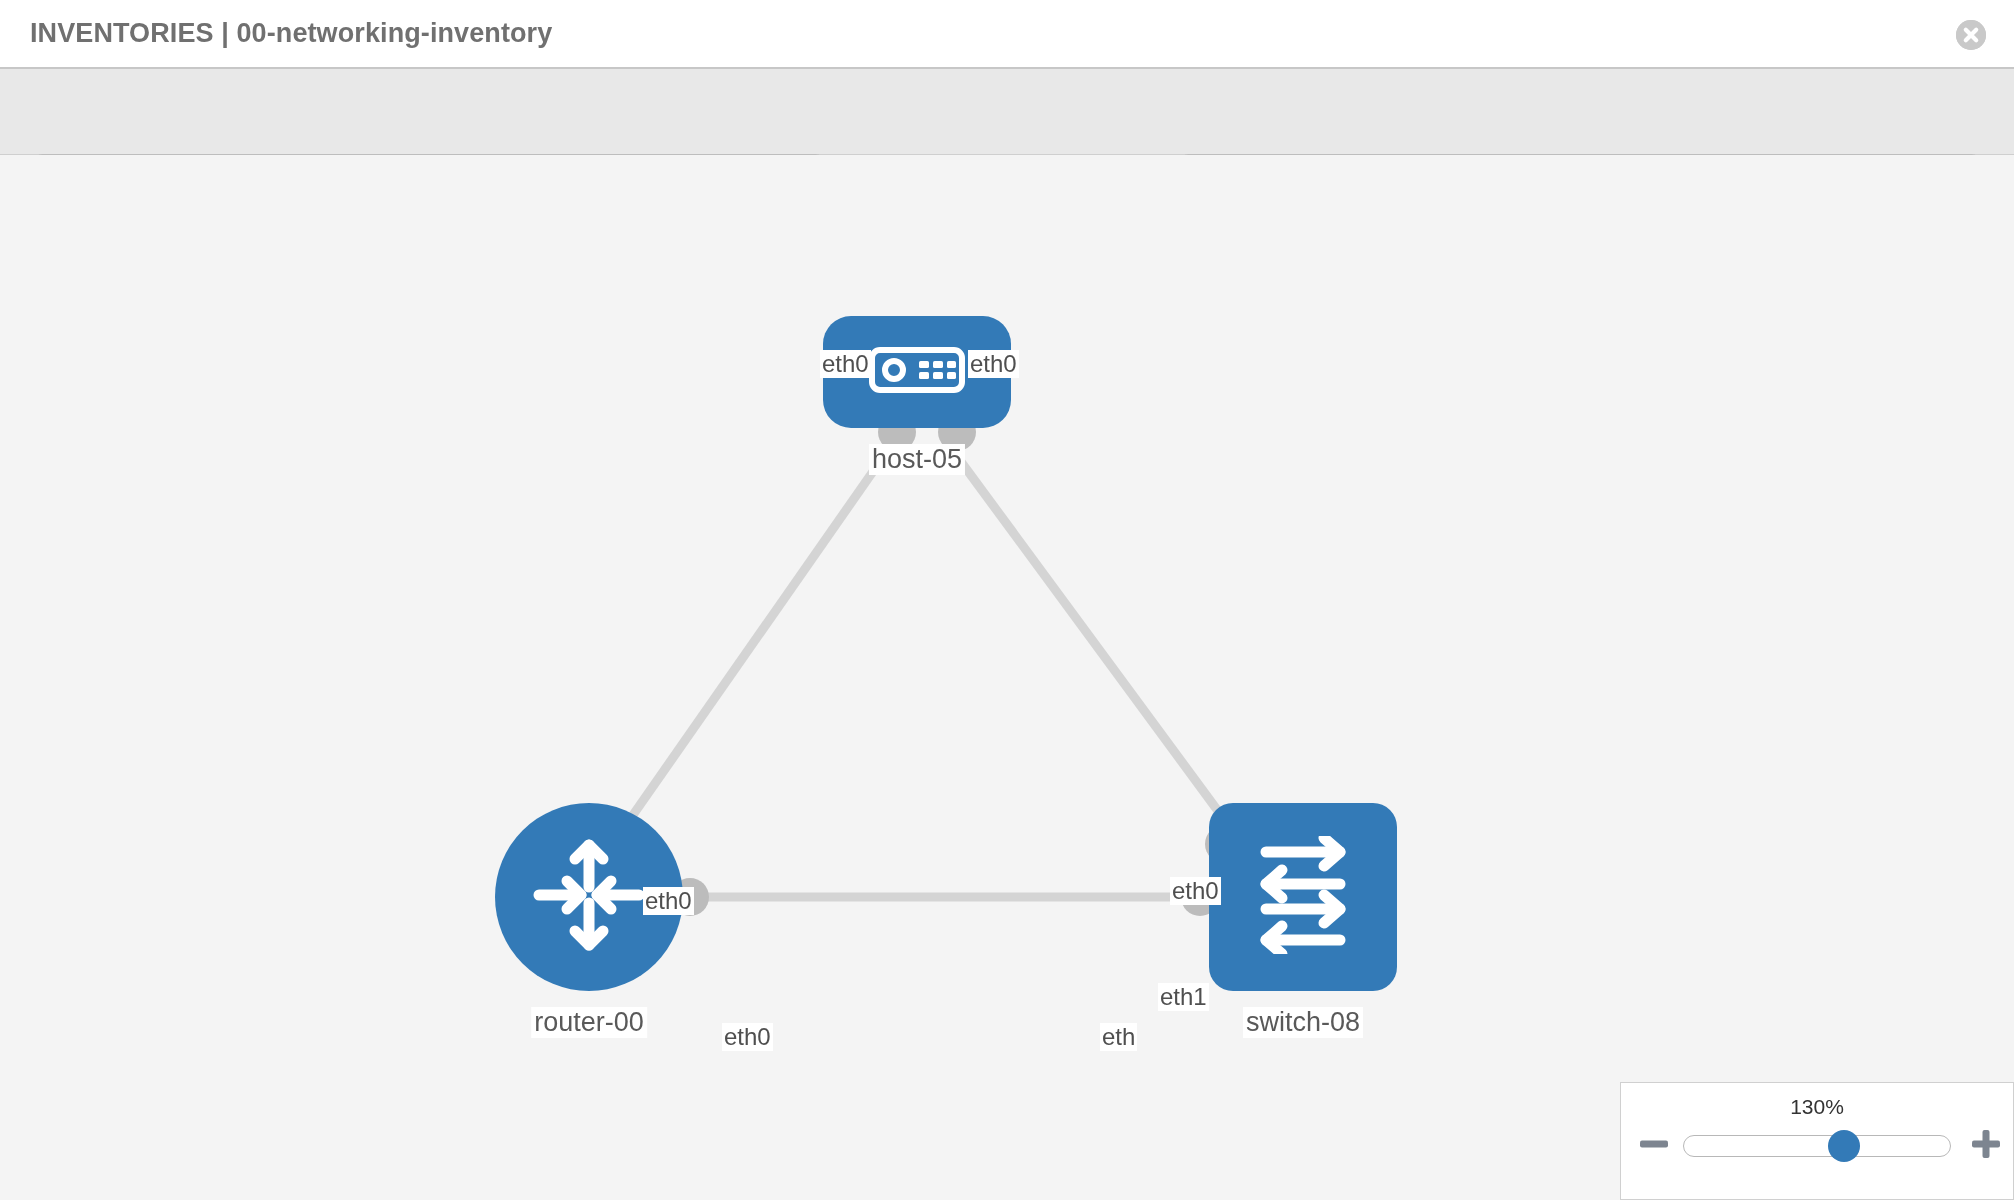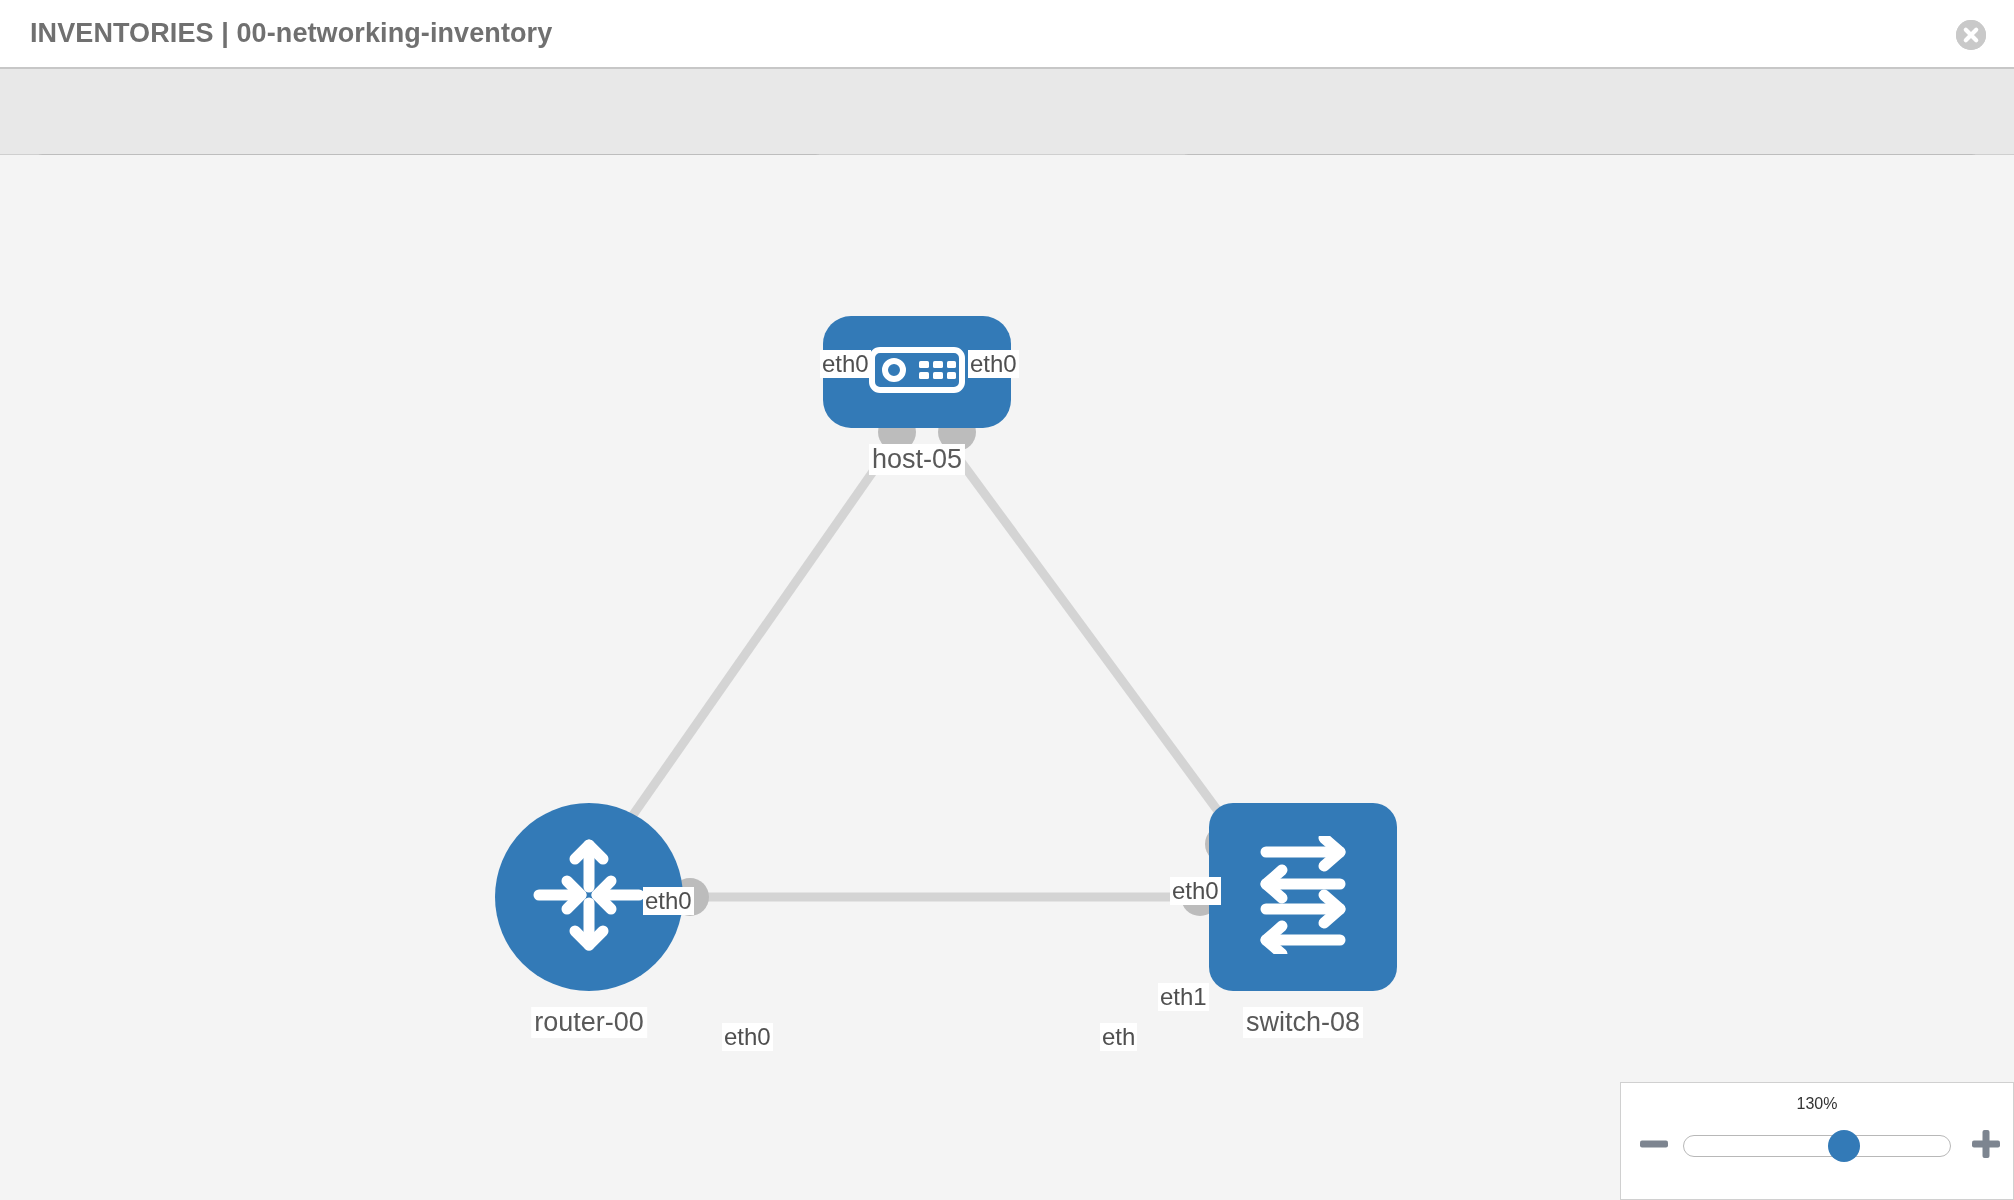--- a/index.html
+++ b/index.html
@@ -202,21 +202,21 @@
     height: 118px;
     background: #ffffff;
     border: 1px solid #d0d0d0;
     box-sizing: border-box;
   }
   .zoom-value {
     position: absolute;
     top: 12px;
     left: 0; right: 0;
     text-align: center;
-    font-size: 16px;
+    font-size: 21px;
     color: #333333;
   }
   .zoom-minus, .zoom-plus {
     position: absolute;
     top: 44px;
     width: 34px; height: 34px;
     cursor: pointer;
   }
   .zoom-minus { left: 16px; }
   .zoom-plus  { right: 10px; }

